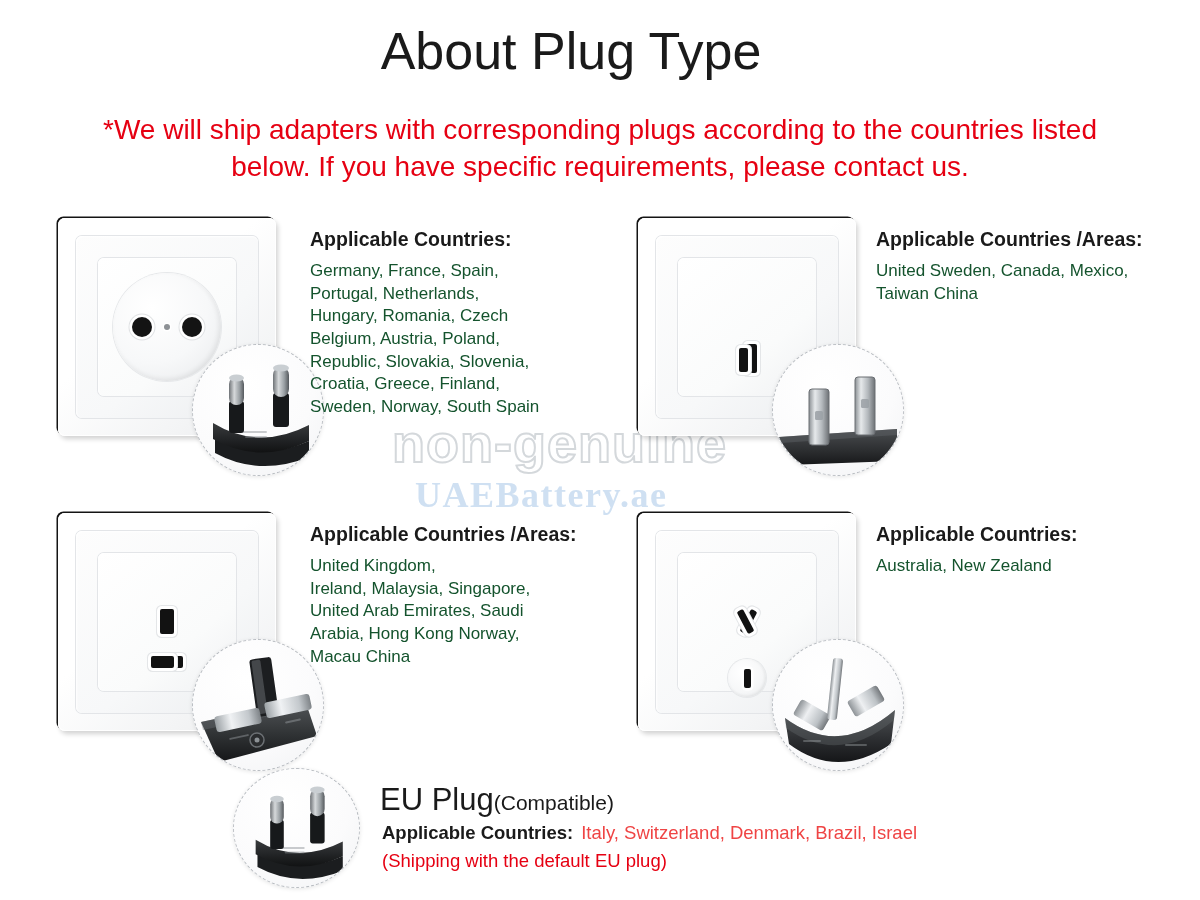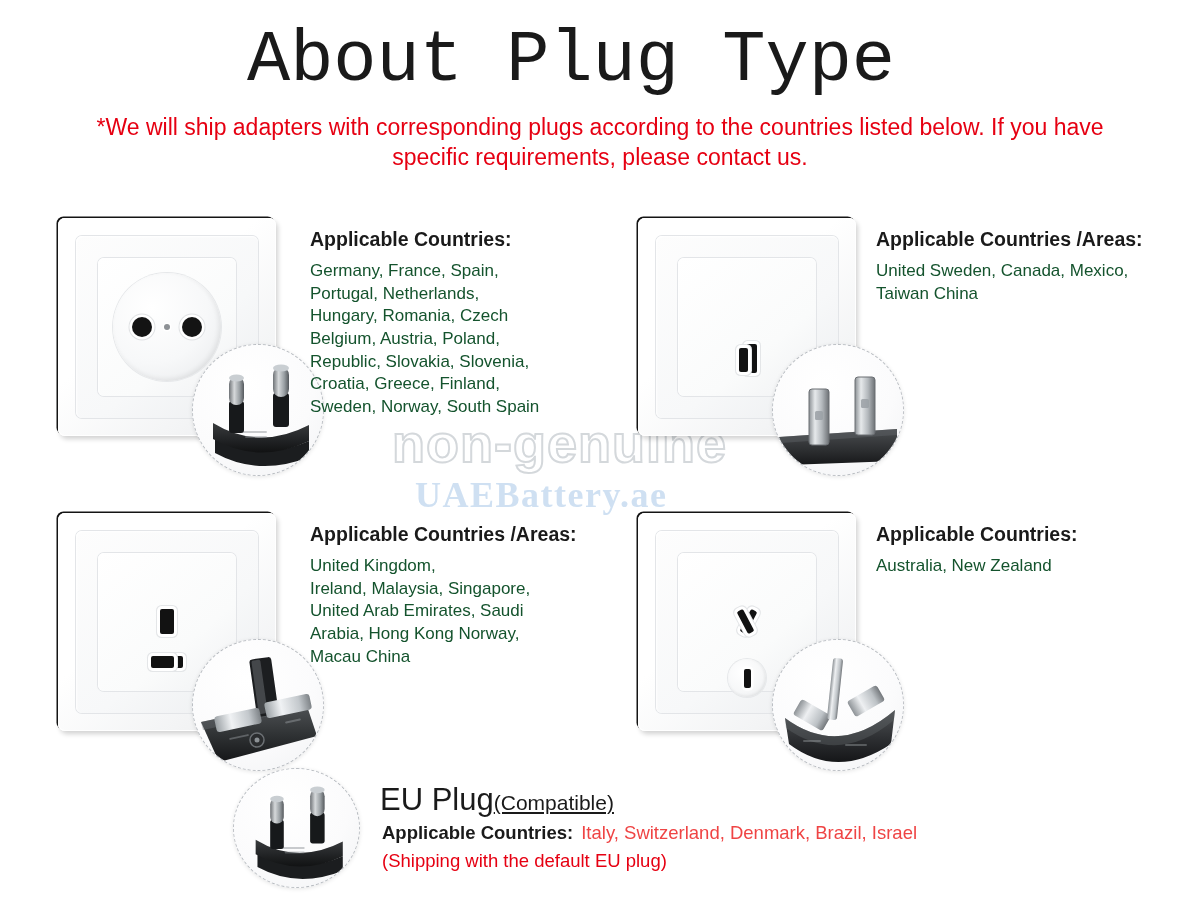--- a/index.html
+++ b/index.html
@@ -14,32 +14,31 @@
     position: relative;
     overflow: hidden;
   }
   .page { position: relative; width: 1200px; height: 900px; }
 
   
   .title {
     position: absolute;
     top: 24px; left: 0; width: 1142px;
     text-align: center;
-    font-size: 72px;
+    font-size: 52px;
     font-weight: 400;
     color: #1a1a1a;
     letter-spacing: 0px;
     line-height: 1.05;
-    font-family: Liberation Mono, monospace;
   }
   .subtitle {
     position: absolute;
     top: 112px; left: 60px; width: 1080px;
     text-align: center;
-    font-size: 23px;
+    font-size: 28px;
     color: #e60012;
     line-height: 1.32;
   }
 
   
   .wm-nongenuine {
     position: absolute;
     left: 392px; top: 412px;
     font-size: 54px;
     font-weight: 700;
@@ -194,21 +193,20 @@
   
   .bottom-title {
     position: absolute;
     left: 380px; top: 782px;
     font-size: 31px;
     color: #1a1a1a;
     white-space: nowrap;
   }
   .bottom-title .compat {
     font-size: 21px;
-    text-decoration: underline;
   }
   .bottom-line2 {
     position: absolute;
     left: 382px; top: 822px;
     font-size: 18.5px;
     white-space: nowrap;
   }
   .bottom-line2 .head { font-weight: 700; color: #1a1a1a; }
   .bottom-line2 .list { color: #ef4444; margin-left: 8px; }
   .bottom-note {

